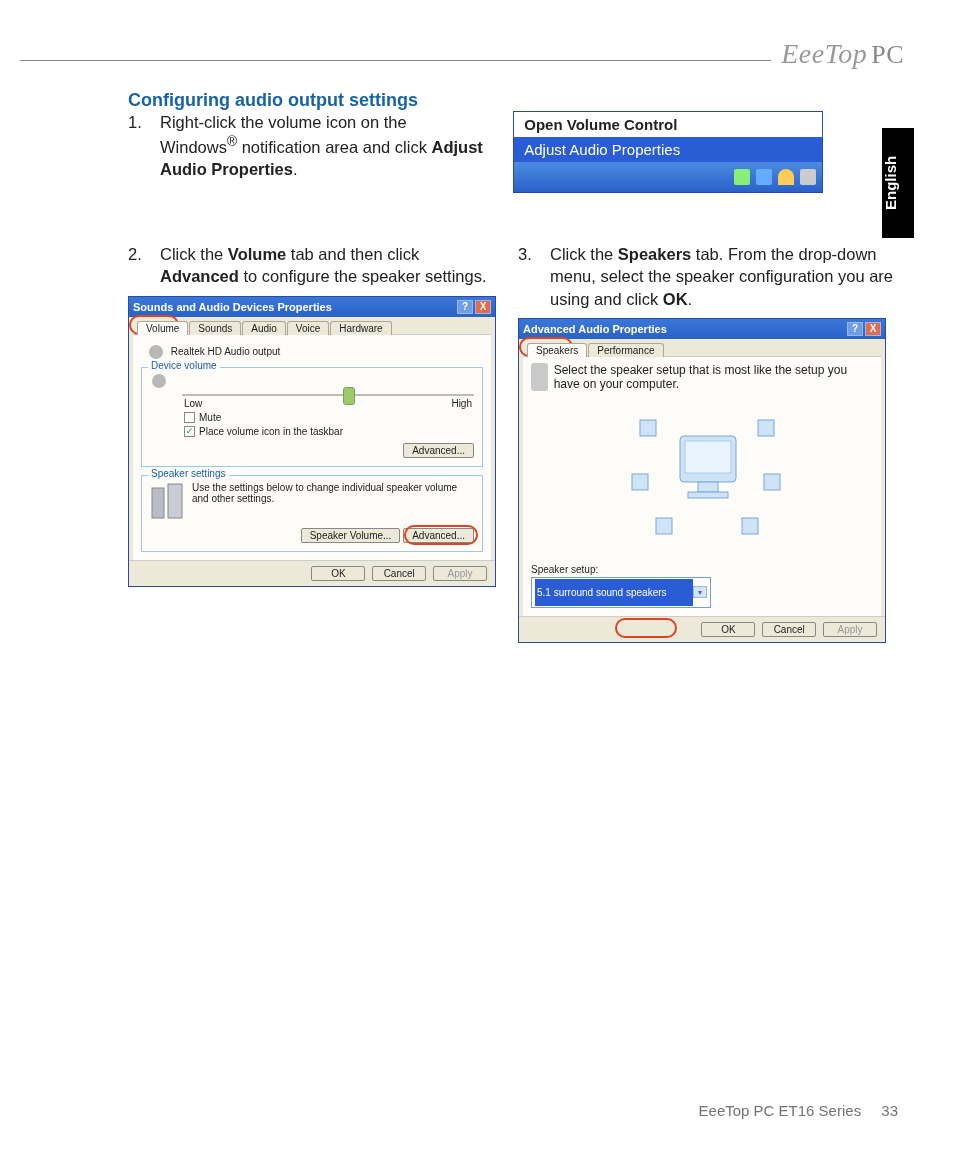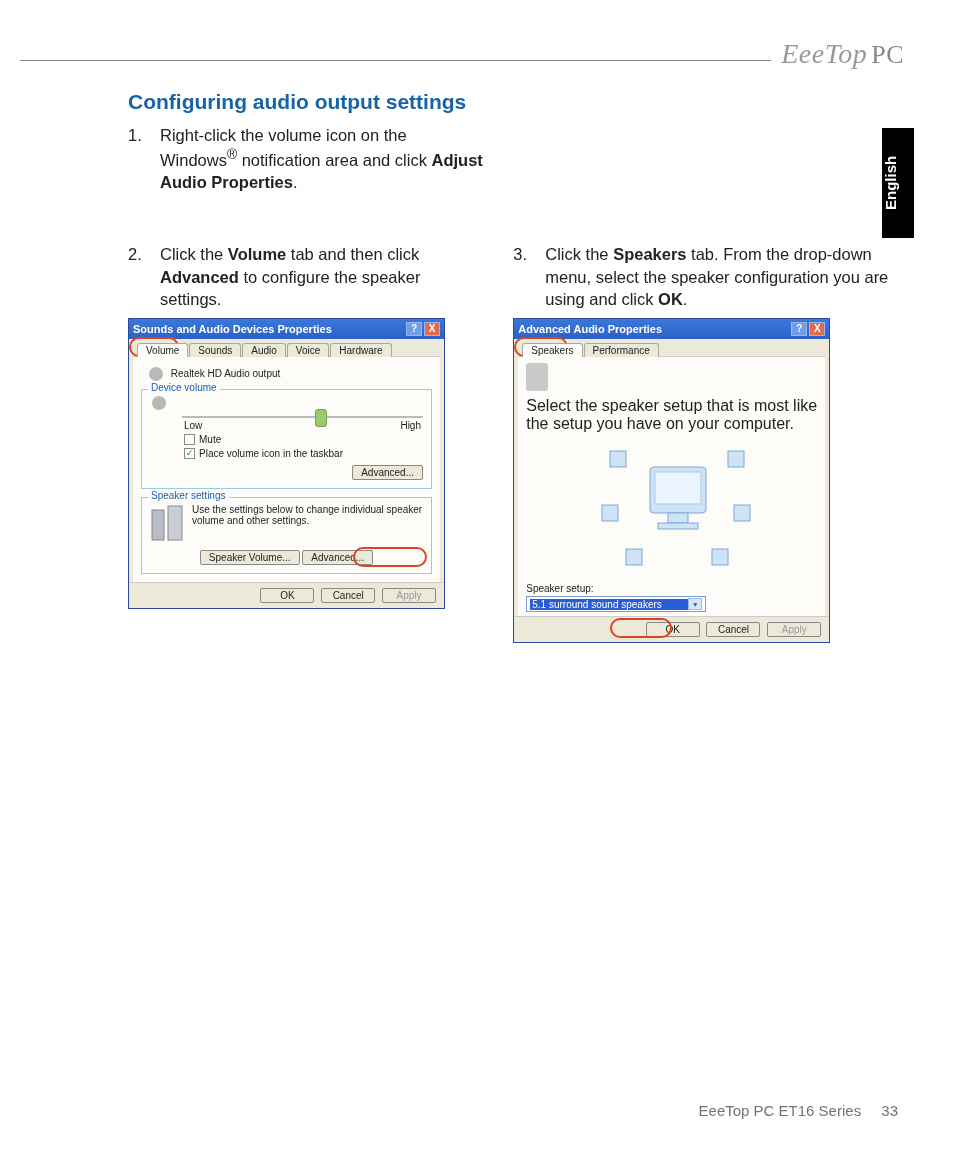--- a/index.html
+++ b/index.html
@@ -46,22 +46,22 @@
   }
   .content {
     position: absolute;
     top: 90px; left: 128px;
     width: 780px;
   }
   h1.title {
     color: #1763a5;
     font-family: Arial, sans-serif;
     font-weight: 800;
-    font-size: 21px;
-    margin-bottom: 10px;
+    font-size: 18px;
+    margin-bottom: 0;
   }
   .intro {
     font-size: 16.5px;
     line-height: 1.35;
     margin-bottom: 24px;
     color: #222;
     font-family: "Segoe UI", "Myriad Pro", sans-serif;
   }
   .row1 { display: flex; gap: 30px; align-items: flex-start; margin-bottom: 50px; }
   .row2 { display: flex; gap: 30px; align-items: flex-start; }
@@ -97,21 +97,21 @@
     gap:6px; padding:0 6px;
   }
   .tico { width:16px; height:16px; border-radius:2px; display:inline-block; }
   .tico.g { background:#8e7; }
   .tico.b { background:#6af; }
   .tico.y { background:#fc5; border-radius:50% 50% 0 0; }
   .tico.s { background:#ccc; }
 
   
   .xpwin {
-    width: 317px;
+    width: 368px;
     font-family: Tahoma, sans-serif;
     font-size: 10px;
     border: 1px solid #2a4aa0;
     background: #ece9d8;
     margin-top: 8px;
   }
   .xptitle {
     background: linear-gradient(#3b77d8,#2a62c8);
     color: #fff;
     font-weight: bold;
@@ -174,21 +174,21 @@
     border:1px solid #888; background:#ece9d8;
     padding:1px 8px; font-size:10px; border-radius:2px;
     display:inline-block;
   }
   .btn.dis { color:#999; }
   .spkicon{width:14px;height:14px;background:#b8b8b8;border-radius:50%;display:inline-block;vertical-align:middle;margin-right:5px;}
   .footbar{background:#ece9d8;padding:5px 8px;text-align:right;border-top:1px solid #ccc;}
   .footbar .btn{margin-left:4px;min-width:54px;text-align:center;}
 
   .adv-body { height:260px; display:flex; flex-direction:column; }
-  .adv-top { display:flex; gap:6px; font-size:16px;flex-direction:column; }
+  .adv-top { display:flex; gap:6px; font-size:12px; }
   .adv-top .sicon{width:22px;height:28px;background:#c9c9c9;border-radius:3px;}
   .adv-illus {
     flex:1; display:flex; align-items:center; justify-content:center;
   }
   .adv-illus svg{display:block;}
   .dsel {
     width:180px; border:1px solid #7a9bd6; background:#fff;
     font-size:10px; padding:1px 3px;
     display:flex;justify-content:space-between;align-items:center;
   }
@@ -212,20 +212,32 @@
 
 <div class="content">
   <h1 class="title">Configuring audio output settings</h1>
 
   <div class="row1">
     <div class="left-col">
       <div class="step">
         <div class="num">1.</div>
         <div class="txt">
           <span>Right-click the volume icon on the Windows</span><sup>®</sup><span> notification area and click </span><span class="b">Adjust Audio Properties</span><span>.</span>
+        </div>
+      </div>
+    </div>
+    <div class="right-col">
+      <div class="ctx-menu">
+        <div class="mline open">Open Volume Control</div>
+        <div class="mline sel">Adjust Audio Properties</div>
+        <div class="tray">
+          <span class="tico g"></span>
+          <span class="tico b"></span>
+          <span class="tico y"></span>
+          <span class="tico s"></span>
         </div>
       </div>
     </div>
   </div>
 
   <div class="row2">
 
     <div class="left-col">
       <div class="step">
         <div class="num">2.</div>
@@ -278,21 +290,21 @@
               <span class="legend">Speaker settings</span>
               <div style="display:flex;gap:6px;">
                 <div>
                   <svg width="36" height="40">
                       <rect x="2" y="6" width="12" height="30" fill="#b8bcc6" stroke="#888"></rect>
                       <rect x="18" y="2" width="14" height="34" fill="#c9cdd6" stroke="#888"></rect>
                     </svg>
                 </div>
                 <div style="font-size:10px;">Use the settings below to change individual speaker volume and other settings.</div>
               </div>
-              <div style="text-align:center;margin-top:4px;position:relative;">
+              <div style="text-align:right;margin-top:4px;position:relative;">
                 <span class="btn">Speaker Volume...</span>
                 <span class="btn">Advanced...</span>
                 <div class="circlemark" style="top:-3px;right:-4px;width:74px;height:20px;"></div>
               </div>
             </div>
           </div>
         </div>
         <div class="footbar">
           <span class="btn">OK</span>
           <span class="btn">Cancel</span>
@@ -338,21 +350,21 @@
                 <rect x="156" y="18" width="16" height="16" fill="#cfe3f7" stroke="#7aa7d9"></rect>
                 <rect x="30" y="72" width="16" height="16" fill="#cfe3f7" stroke="#7aa7d9"></rect>
                 <rect x="162" y="72" width="16" height="16" fill="#cfe3f7" stroke="#7aa7d9"></rect>
                 <rect x="54" y="116" width="16" height="16" fill="#cfe3f7" stroke="#7aa7d9"></rect>
                 <rect x="140" y="116" width="16" height="16" fill="#cfe3f7" stroke="#7aa7d9"></rect>
               </svg>
             </div>
             <div style="margin-top:auto;">
               <div style="font-size:10px;margin-bottom:2px;">Speaker setup:</div>
               <div class="dsel">
-                <span style="background:#2a5cd6;color:#fff;padding:0 2px;flex:1;">5.1 surround sound speakers</span>
+                <span style="background:#2a5cd6;color:#fff;padding:8px 2px;flex:1;">5.1 surround sound speakers</span>
                 <span class="dd">▾</span>
               </div>
             </div>
           </div>
         </div>
         <div class="footbar" style="position:relative;">
           <span class="btn">OK</span>
           <span class="btn">Cancel</span>
           <span class="btn dis">Apply</span>
           <div class="circlemark" style="top:1px;left:96px;width:62px;height:20px;"></div>

